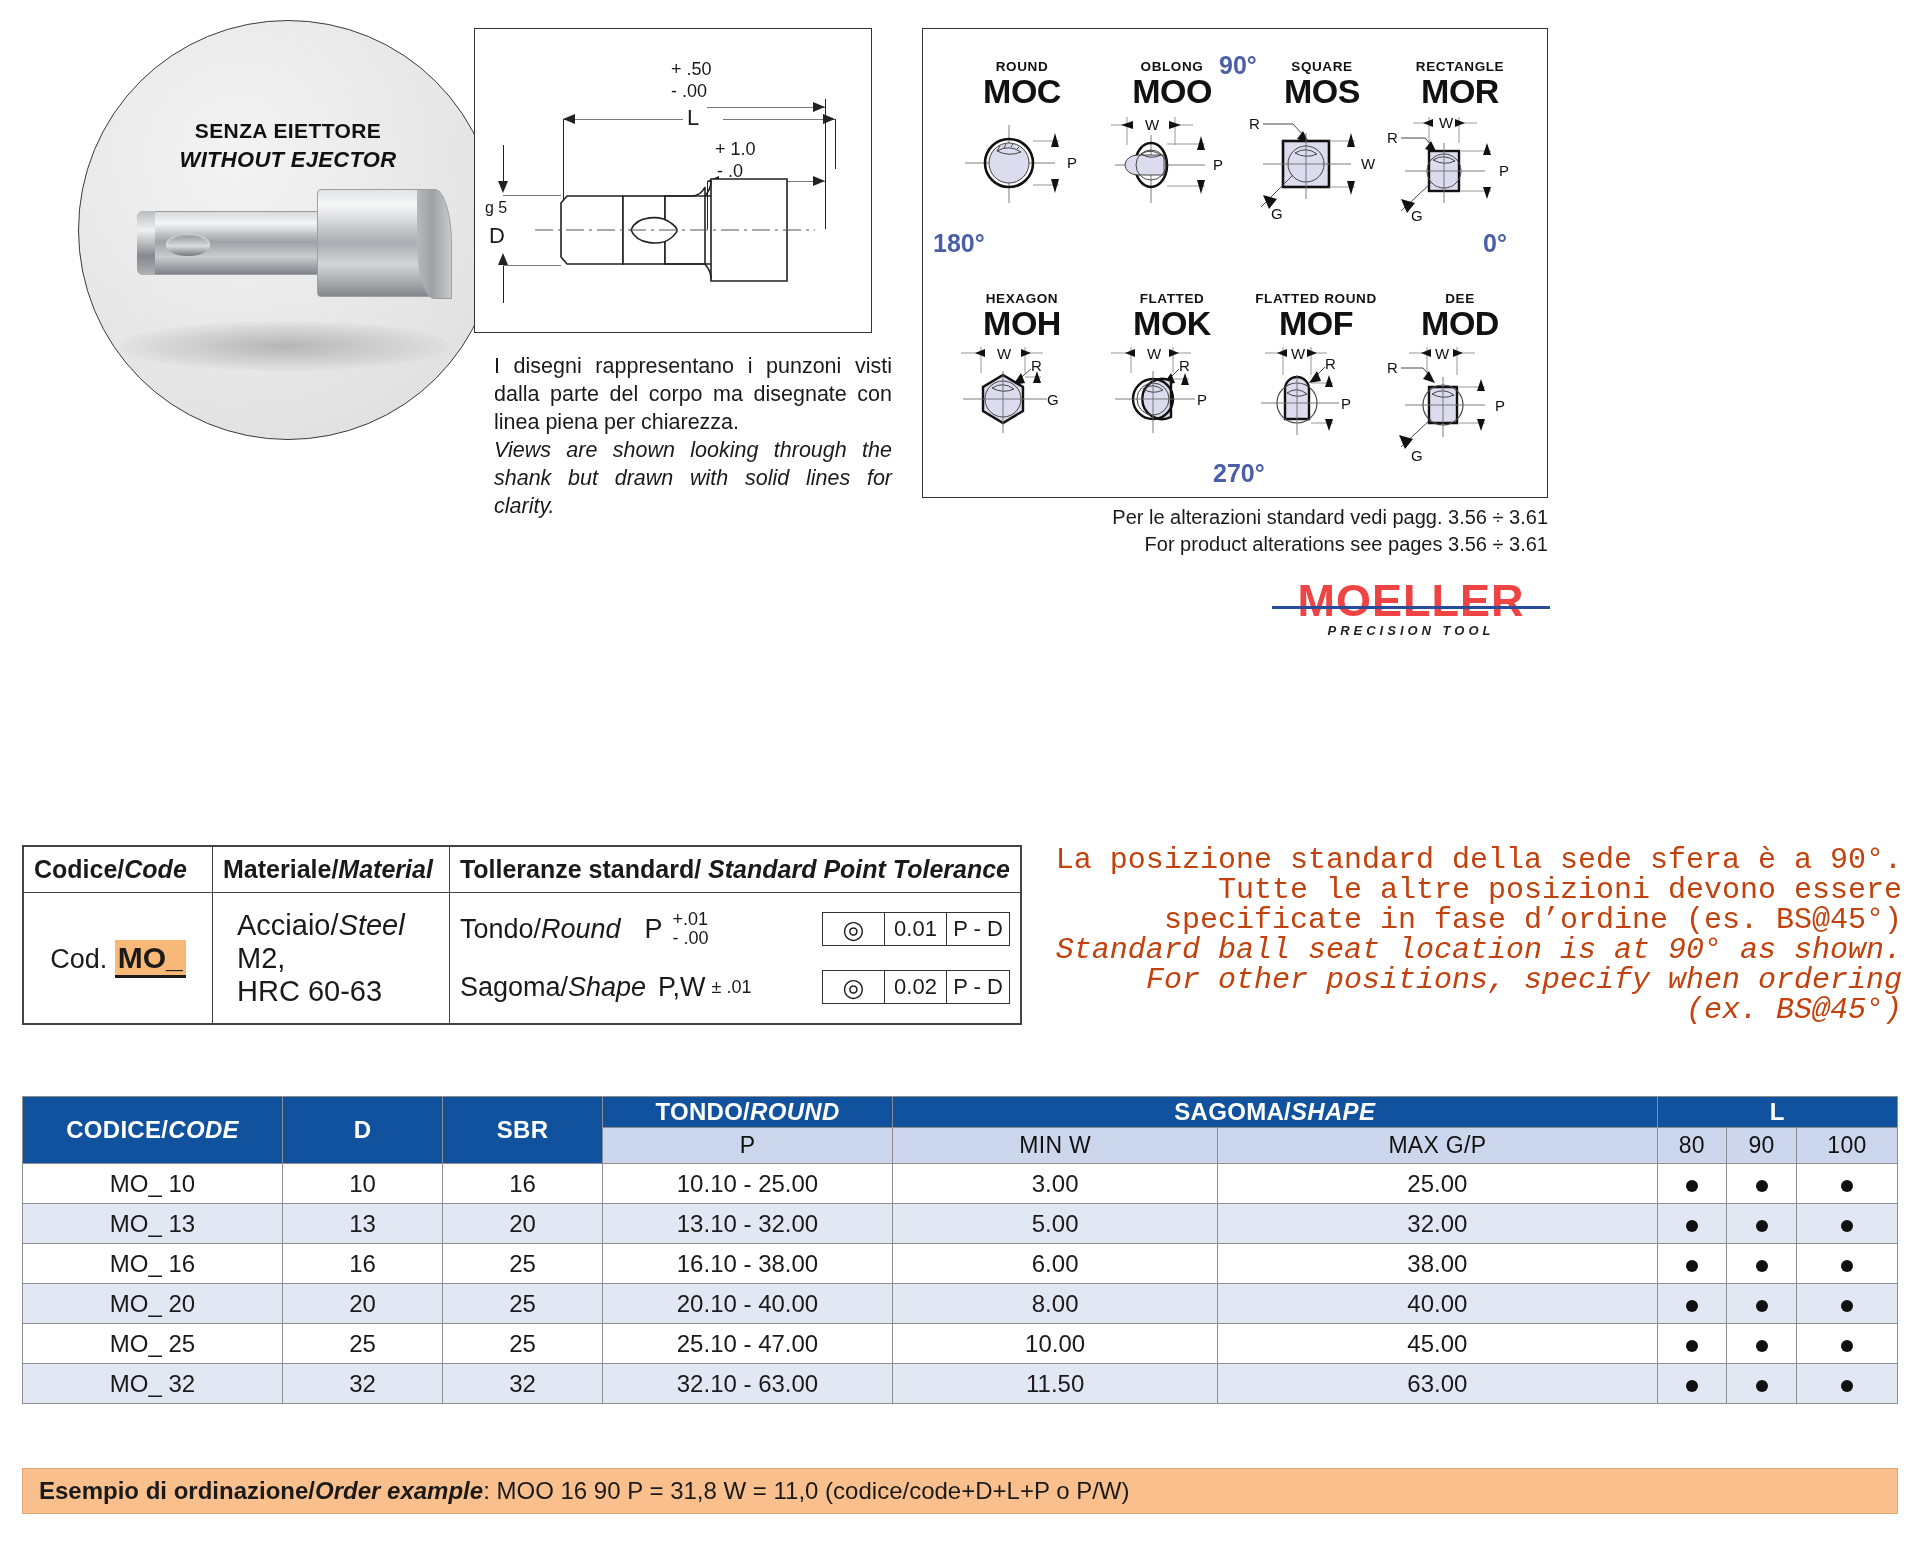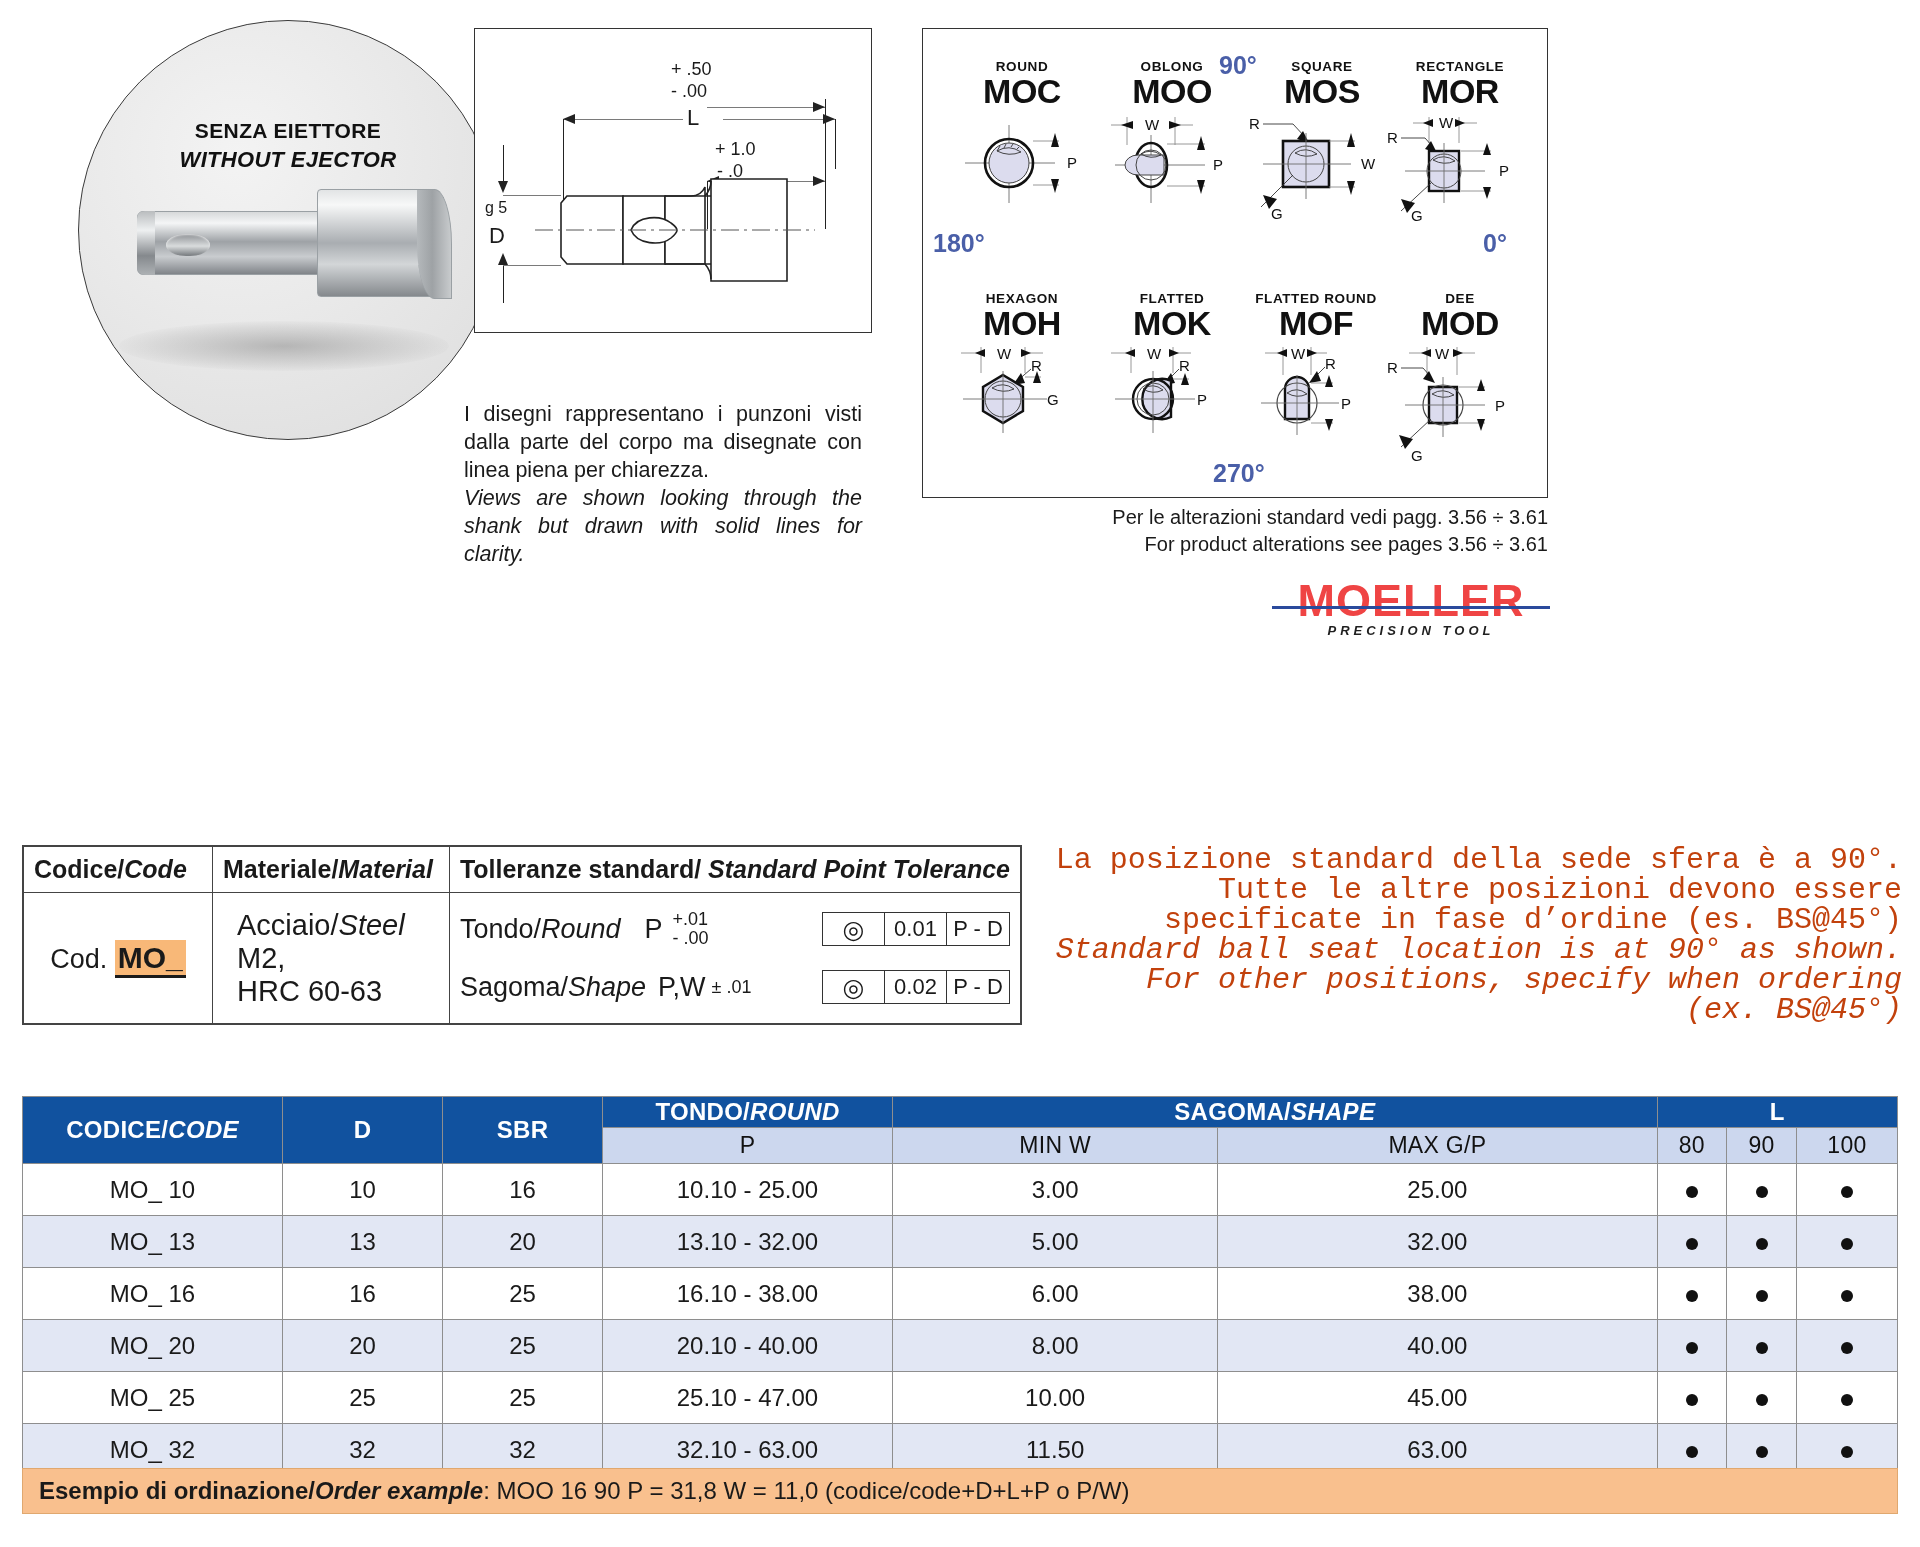--- a/index.html
+++ b/index.html
@@ -80,21 +80,21 @@
     border-top:5px solid transparent; border-bottom:5px solid transparent;
   }
   .arrow-l { border-right:12px solid #222; }
   .arrow-r { border-left:12px solid #222; }
   .arrow-d { position:absolute; width:0;height:0;
     border-left:5px solid transparent; border-right:5px solid transparent; border-top:12px solid #222;}
   .arrow-u { position:absolute; width:0;height:0;
     border-left:5px solid transparent; border-right:5px solid transparent; border-bottom:12px solid #222;}
 
   
-  .notes { position:absolute; left:464px; top:352px; width:398px;margin-top:48px; }
+  .notes { position:absolute; left:494px; top:352px; width:398px; }
   .notes p { margin:0; font-size:21.5px; line-height:28px; text-align:justify; color:#1a1a1a; }
   .notes p.en { font-style:italic; }
 
   
   .shapes {
     position:absolute; left:922px; top:28px; width:626px; height:470px;
     border:1.4px solid #333; background:#fff;
   }
   .shape-cell { position:absolute; width:150px; text-align:center; }
   .shape-name { font-size:13.5px; font-weight:bold; letter-spacing:.6px; color:#111; }
@@ -153,21 +153,21 @@
   .main-table {
     position:absolute; left:22px; top:1096px; width:1876px;
     border-collapse:collapse; font-size:24px;
   }
   .main-table th, .main-table td { border:1px solid #8e8e8e; text-align:center; }
   .main-table thead th {
     background:#11529f; color:#fff; font-weight:bold; letter-spacing:.3px;
   }
   .main-table thead th.sub { background:#ccd7ee; color:#111; font-weight:normal; font-size:23px; height:36px;}
   .main-table thead th i { font-style:italic; }
-  .main-table tbody td { height:52px; font-size:24px; background:#fff; }
+  .main-table tbody td { height:40px; font-size:24px; background:#fff; }
   .main-table tbody tr.alt td { background:#e2e7f4; }
   .dot { display:inline-block; width:12px; height:12px; border-radius:50%; background:#111; }
 
   
   .footer {
     position:absolute; left:22px; top:1468px; width:1876px; height:46px;
     background:#f9c08e; border:1px solid #e0a86f;
     display:flex; align-items:center; padding-left:16px;
     font-size:24px;
   }

